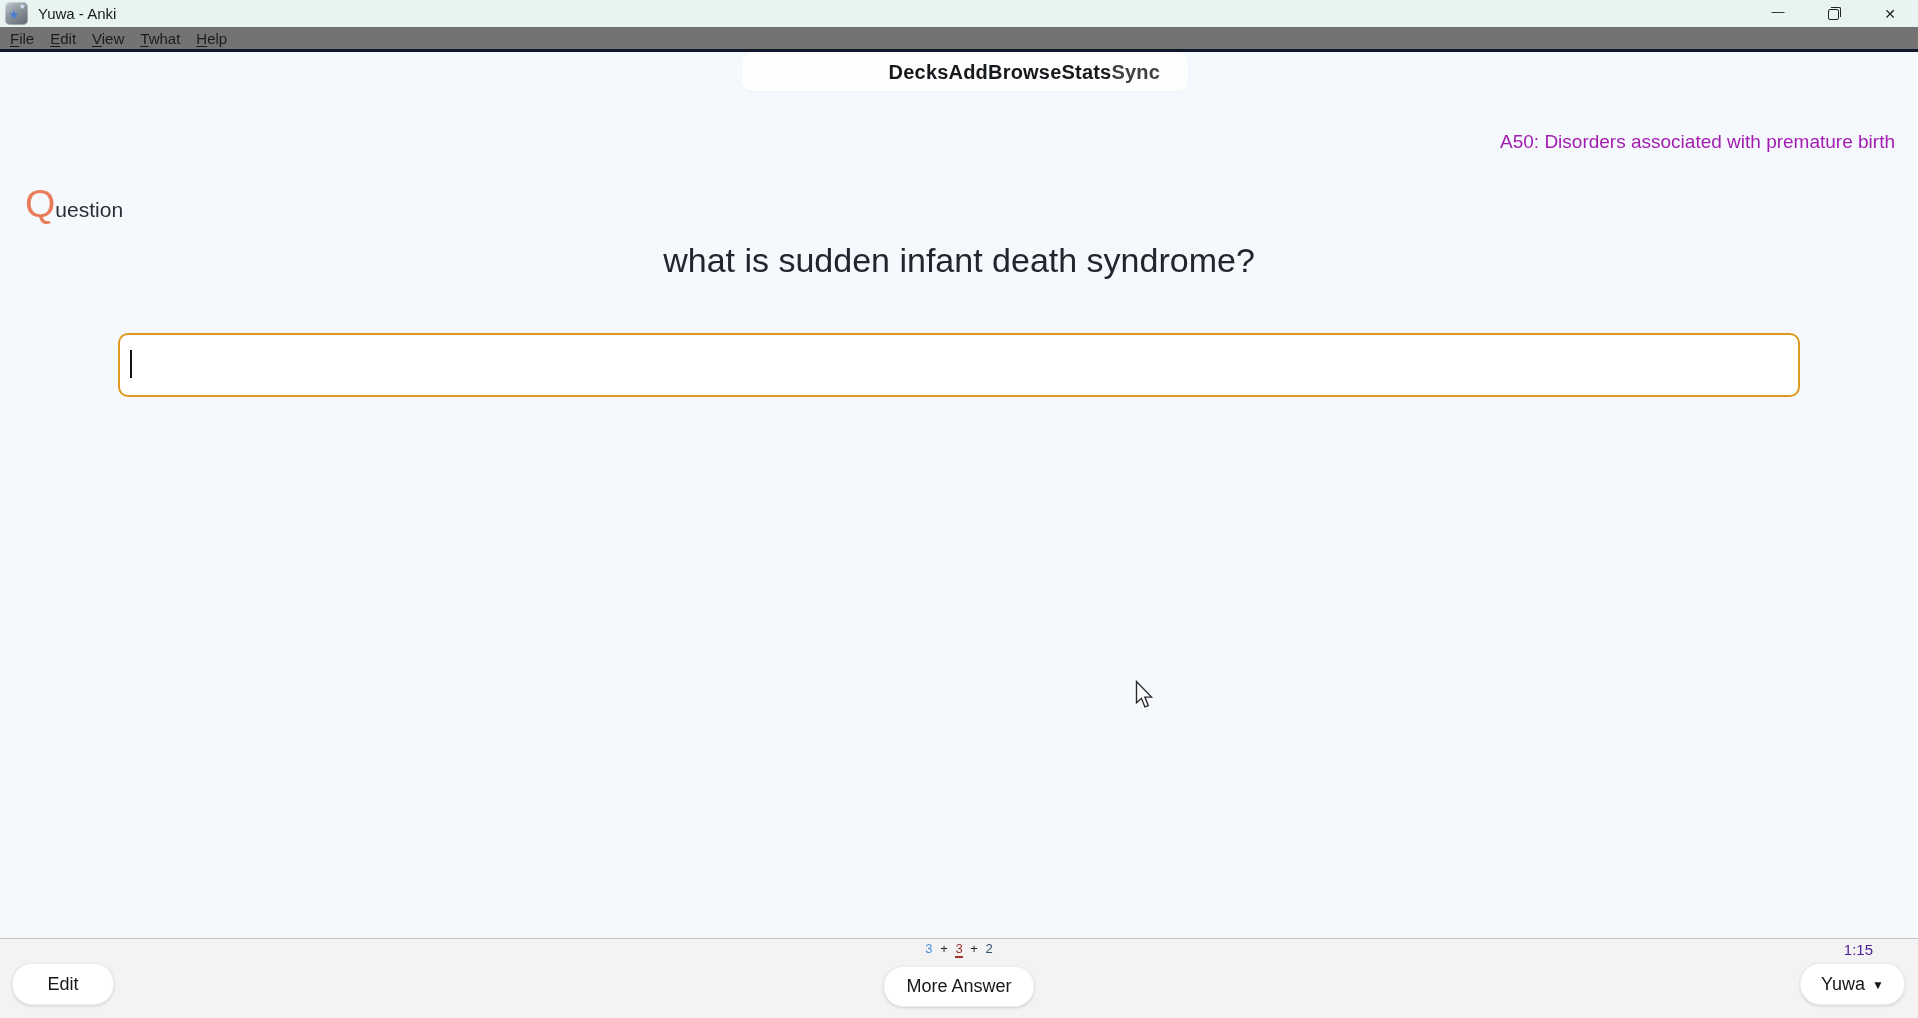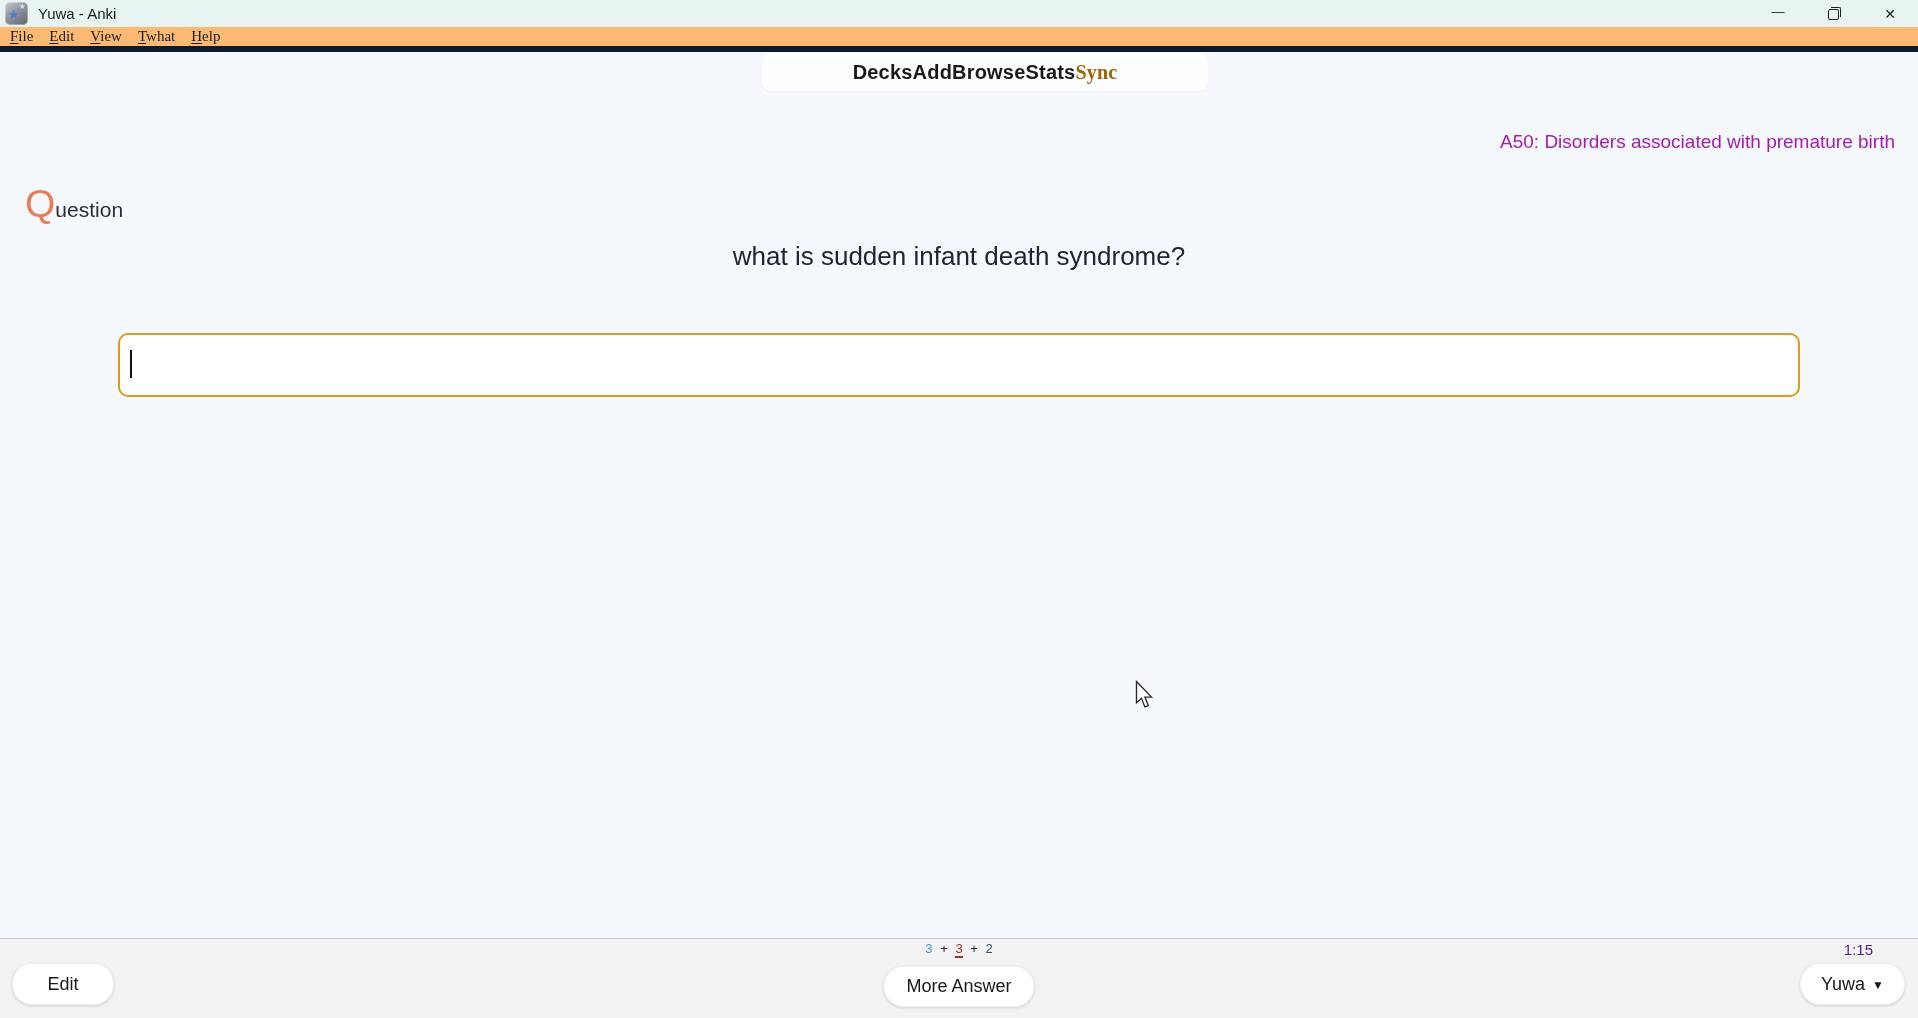--- a/index.html
+++ b/index.html
@@ -21,39 +21,39 @@
            font-size:14px;color:#222;cursor:default;}
   .min-glyph{font-size:13px;transform:translateY(-2px);}
   .close-glyph{font-size:14px;}
   .restore-glyph{position:relative;width:13px;height:13px;display:inline-block;}
   .restore-glyph::before{content:"";position:absolute;right:0;top:0;width:9px;height:9px;
            border-top:1.6px solid #222;border-right:1.6px solid #222;border-top-right-radius:2px;}
   .restore-glyph::after{content:"";position:absolute;left:0;bottom:0;width:9px;height:9px;
            border:1.6px solid #222;border-radius:2px;background:#e7f4f1;}
 
   
-  .menubar{position:absolute;left:0;top:27px;width:1918px;height:25px;background:#fdba74;
-           border-bottom:6px solid #0f172a;display:flex;align-items:center;padding-left:2px;box-sizing:border-box;font-family:Liberation Serif, serif;}
+  .menubar{position:absolute;left:0;top:27px;width:1918px;height:25px;background:#737373;
+           border-bottom:3px solid #0f172a;display:flex;align-items:center;padding-left:2px;box-sizing:border-box;}
   .menu-item{font-size:15px;color:#1c1c1c;padding:0 8px;cursor:default;}
   .menu-item .accel{text-decoration:underline;text-underline-offset:2px;}
 
   
-  .tabbar{position:absolute;left:762px;top:53px;width:446px;height:38px;background:#fdfefe;
-          border-radius:9px;display:flex;align-items:center;justify-content:center;
+  .tabbar{position:absolute;left:742px;top:53px;width:446px;height:38px;background:#fdfefe;
+          border-radius:9px;display:flex;align-items:center;justify-content:flex-end;
           padding:0 28px;box-sizing:border-box;box-shadow:0 1px 2px rgba(0,0,0,.04);}
   .tab{font-size:20px;font-weight:600;color:#17191c;cursor:default;letter-spacing:.2px;}
-  .tab.active{color:#a16207;font-family:Liberation Serif, serif;}
+  .tab.active{color:#404040;}
 
   
   .deck-name{position:absolute;top:131px;right:23px;font-size:19px;color:#a21caf;}
   .question-label{position:absolute;left:25px;top:174px;display:flex;align-items:baseline;}
   .q-initial{font-size:39px;color:#e87d5b;line-height:1;font-weight:400;}
   .q-rest{font-size:21px;color:#2a2f35;margin-top:24px;}
   .question-text{position:absolute;left:0;top:241px;width:1918px;text-align:center;
-                 font-size:26px;color:#20262c;}
+                 font-size:34px;color:#20262c;}
   .answer-input{position:absolute;left:118px;top:333px;width:1682px;height:64px;box-sizing:border-box;
                 background:#ffffff;border:2px solid #dd9a1f;border-radius:10px;outline:none;
                 font-family:"Liberation Sans",sans-serif;font-size:22px;color:#111;padding:0 16px;}
   .caret{position:absolute;left:130px;top:350px;width:2px;height:28px;background:#111;}
 
   
   .cursor{position:absolute;left:1133px;top:680px;width:22px;height:30px;pointer-events:none;}
 
   
   .bottombar{position:absolute;left:0;top:938px;width:1918px;height:80px;background:#f3f3f4;

